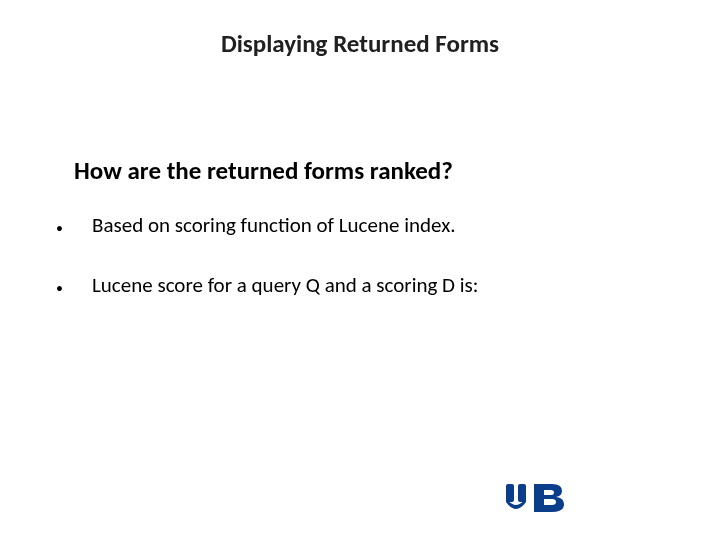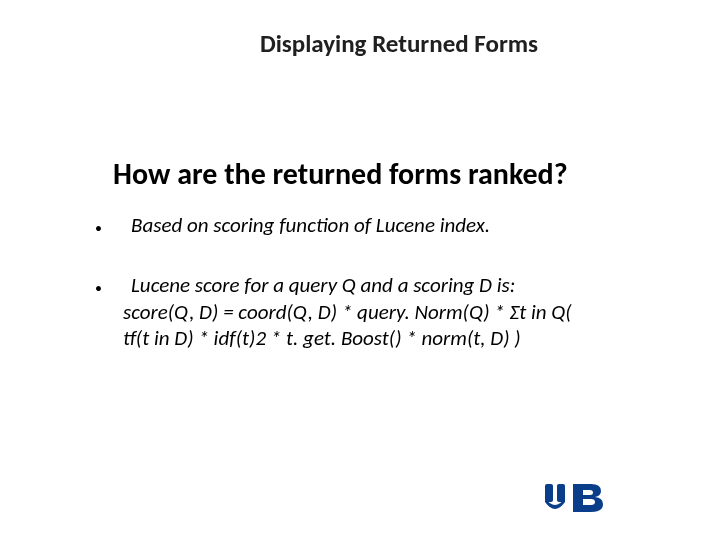--- a/index.html
+++ b/index.html
@@ -10,37 +10,36 @@
     background: #ffffff;
     font-family: Calibri, "Segoe UI", Arial, sans-serif;
     color: #000000;
     overflow: hidden;
   }
   .slide {
     position: relative;
     width: 604px;
     height: 540px;
     box-sizing: border-box;
-    margin-left: 39px;
   }
   .title {
     position: absolute;
     top: 28px;
     left: 0;
     width: 720px;
     text-align: center;
     font-size: 25px;
     font-weight: 700;
     color: #202020;
   }
   .subtitle {
     position: absolute;
     top: 155px;
     left: 74px;
-    font-size: 30px;
+    font-size: 25px;
     font-weight: 700;
     color: #000000;
   }
   .bullets {
     position: absolute;
     top: 212px;
     left: 56px;
     right: 60px;
     font-size: 21px;
     line-height: 1.25;
@@ -55,21 +54,20 @@
     text-align: left;
     padding-top: 2px;
   }
   .dot span {
     font-size: 14px;
     line-height: 21px;
     vertical-align: middle;
   }
   .btxt {
     flex: 1;
-    font-style: italic;
   }
   .btxt .line1 {
     padding-left: 8px;
   }
   .logo {
     position: absolute;
     right: 30px;
     bottom: 28px;
     width: 70px;
     height: 34px;
@@ -90,21 +88,20 @@
       <div class="dot"><span>•</span></div>
       <div class="btxt">
         <div class="line1">Based on scoring function of Lucene index.</div>
       </div>
     </div>
 
     <div class="bullet">
       <div class="dot"><span>•</span></div>
       <div class="btxt">
         <div class="line1">Lucene score for a query Q and a scoring D is:</div>
-        <div>score(Q, D) = coord(Q, D) * query. Norm(Q) * Σt in Q( tf(t in D) * idf(t)2 * t. get. Boost() * norm(t, D) )</div>
       </div>
     </div>
 
   </div>
 
   <div class="logo" aria-label="UB logo">
     <svg viewBox="0 0 70 34" width="70" height="34">
 
       <g fill="#0b3e8a">
         <rect x="2" y="6" width="8" height="18" rx="2"></rect>

